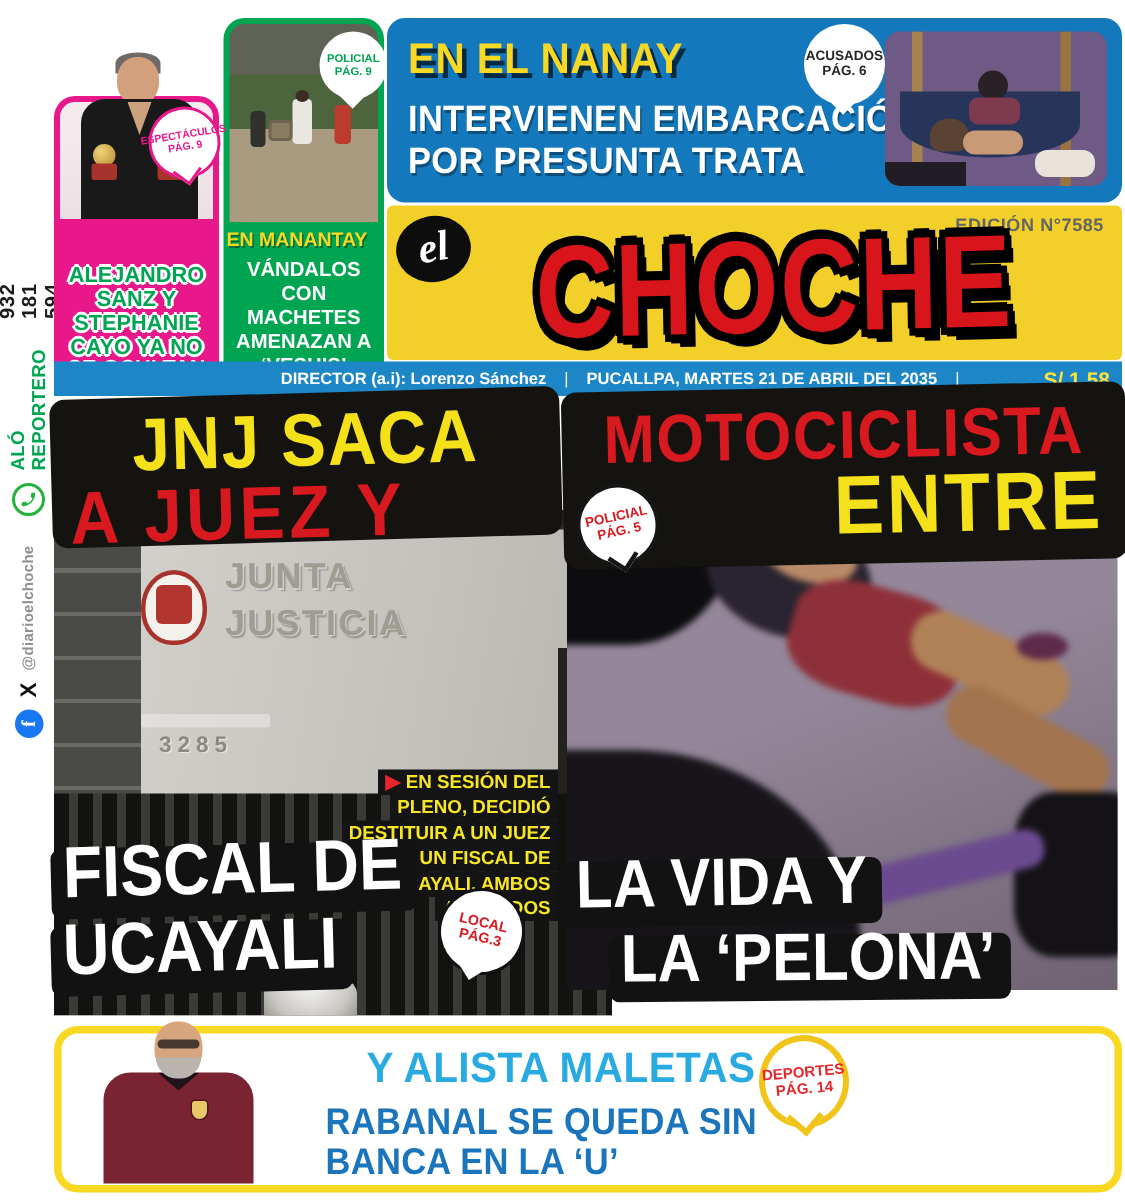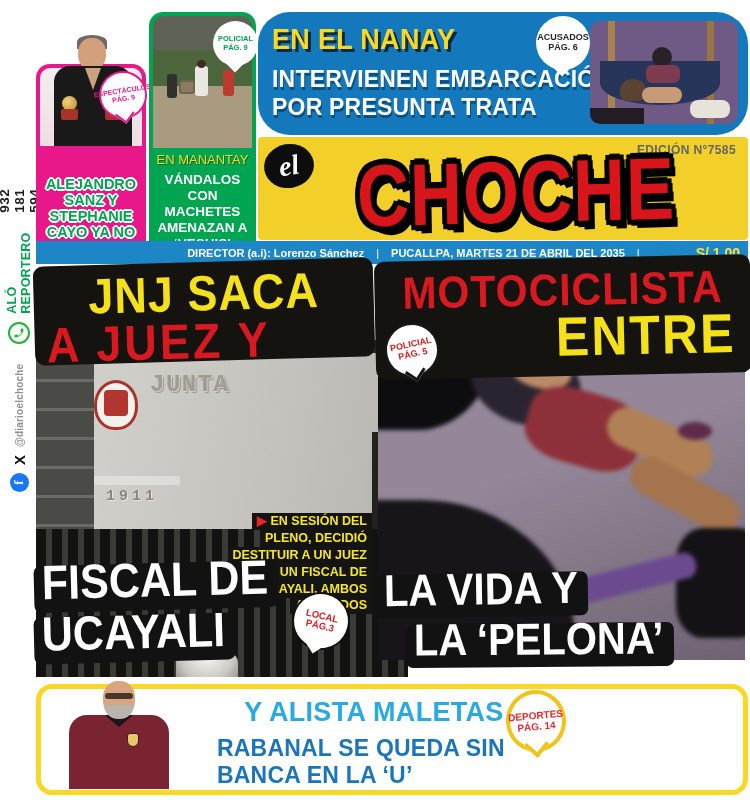--- a/index.html
+++ b/index.html
@@ -61,28 +61,28 @@
     color:#00a551; font-weight:900; font-size:14.5px; line-height:1.1;
     text-shadow:-2px 0 0 #fff,2px 0 0 #fff,0 -2px 0 #fff,0 2px 0 #fff,-1px -1px 0 #fff,1px 1px 0 #fff,1px -1px 0 #fff,-1px 1px 0 #fff; }
 
   
   .card-green { position:absolute; left:149px; top:12px; width:107px; height:250px;
     background:#00a551; border-radius:14px; }
   .green-photo { position:absolute; left:4px; top:4px; width:99px; height:132px;
     border-radius:10px 10px 0 0; overflow:hidden;
     background:linear-gradient(#5e6356 0 34px, #4c653c 34px 70px, #a99b7f 70px 100%); }
   .fig { position:absolute; border-radius:3px; }
-  .green-kick { position:absolute; left:2px; top:140px; width:103px; text-align:center;
-    color:#f8d823; font-weight:400; font-size:13px; text-shadow:1px 1px 0 rgba(0,0,0,.35); }
+  .green-kick { position:absolute; left:2px; top:140px; width:103px; 
+    color:#f8d823; font-weight:700; font-size:13px; text-shadow:1px 1px 0 rgba(0,0,0,.35); }
   .green-head { position:absolute; left:2px; top:160px; width:103px; text-align:center;
     color:#fff; font-weight:900; font-size:13.5px; line-height:1.18; }
 
   
   .banner-blue { position:absolute; left:258px; top:12px; width:490px; height:123px;
-    background:#1478bd; border-radius:32px; }
+    background:#1478bd; border-radius:12px; }
   .nanay-kick { position:absolute; left:14px; top:12px; color:#f8d823; font-weight:900;
     font-size:27px; letter-spacing:.3px; transform:scaleY(1.06);
     text-shadow:3px 3px 0 rgba(0,0,0,.65); }
   .nanay-h { position:absolute; left:14px; color:#fff; font-weight:900; font-size:23px;
     letter-spacing:.2px; transform:scaleY(1.06); text-shadow:1px 2px 0 rgba(0,0,0,.35); }
   .nanay-photo { position:absolute; right:10px; top:9px; width:148px; height:103px;
     border-radius:10px; overflow:hidden; background:#6e5a85; }
 
   
   .masthead { position:absolute; left:258px; top:137px; width:490px; height:103px;
@@ -110,21 +110,21 @@
   .story-left { position:absolute; left:36px; top:265px; width:336px; height:412px; }
   .story-right { position:absolute; left:378px; top:265px; width:370px; height:412px; }
 
   .blackbox { position:absolute; background:#151310; border-radius:10px; z-index:3; }
   .bb-left { left:-2px; top:-3px; width:340px; height:99px; transform:rotate(-1.6deg); }
   .bb-right { left:-3px; top:-7px; width:376px; height:118px; transform:rotate(-1.2deg); }
   .hl-yellow { color:#f5e11a; } .hl-red { color:#d8191f; }
   .bb-line { font-weight:900; transform:scaleY(1.1); transform-origin:left top; letter-spacing:1px; }
 
   .photo-jnj { position:absolute; left:0; top:75px; width:372px; height:337px; overflow:hidden;
-    background:linear-gradient(100deg,#d6d4cf,#c4c2bc 60%,#b5b3ad);font-family:Liberation Mono, monospace; }
+    background:linear-gradient(100deg,#d6d4cf,#c4c2bc 60%,#b5b3ad); }
   .jnj-topstrip { position:absolute; left:0; top:0; width:100%; height:13px; background:#2e2d2b; }
   .jnj-glass { position:absolute; left:0; top:13px; width:58px; height:185px;
     background:repeating-linear-gradient(180deg,#4a4a46 0 26px,#6b6b66 26px 29px),
                repeating-linear-gradient(90deg,rgba(0,0,0,.25) 0 18px, rgba(255,255,255,.08) 18px 20px); }
   .jnj-sign { position:absolute; left:114px; top:30px; color:#a19c92; font-weight:700;
     font-size:24px; letter-spacing:1.5px; line-height:1.28;
     text-shadow:1px 1px 0 rgba(255,255,255,.5), 2px 2px 1px rgba(0,0,0,.25); }
   .jnj-coat { position:absolute; left:58px; top:40px; width:44px; height:50px; background:#f3f1ec;
     border:3px solid #a8322c; border-radius:50% 50% 46% 46%; }
   .jnj-coat i { position:absolute; left:7px; top:7px; width:24px; height:26px; background:#b23530; border-radius:4px; display:block; }
@@ -259,35 +259,36 @@
     <div class="edition">EDICIÓN N°7585</div>
     <div class="logo-name">CHOCHE</div>
     <div class="logo-el">el</div>
   </div>
 
   <div class="datebar">
     <span>DIRECTOR (a.i): Lorenzo Sánchez</span>
     <span class="sep">|</span>
     <span>PUCALLPA, MARTES 21 DE ABRIL DEL 2035</span>
     <span class="sep">|</span>
-    <span class="price">S/ 1.00</span>
+    <span class="price">S/ 1.58</span>
   </div>
 
   <div class="story-left">
     <div class="photo-jnj">
       <div class="jnj-topstrip"></div>
       <div class="jnj-glass"></div>
       <div class="jnj-coat">
           <i></i>
         </div>
       <div class="jnj-sign">
         <div>JUNTA</div>
+        <div>JUSTICIA</div>
       </div>
       <div class="jnj-smalltext"></div>
-      <div class="jnj-num">1911</div>
+      <div class="jnj-num">3285</div>
       <div class="jnj-door"></div>
       <div class="jnj-gate"></div>
       <div class="jnj-lamp"></div>
     </div>
     <div class="blackbox bb-left">
       <div class="bb-line hl-yellow" style="font-size:45px; text-align:center; padding-top:3px;">JNJ SACA</div>
       <div class="bb-line hl-red" style="font-size:45px; padding-left:12px; margin-top:-4px; letter-spacing:3px;">A JUEZ Y</div>
     </div>
     <div class="note note-left">
       <span class="bg"><span class="arr">▶</span> <span>EN SESIÓN DEL PLENO, DECIDIÓ DESTITUIR A UN JUEZ Y UN FISCAL DE UCAYALI, AMBOS ACUSADOS</span></span>

